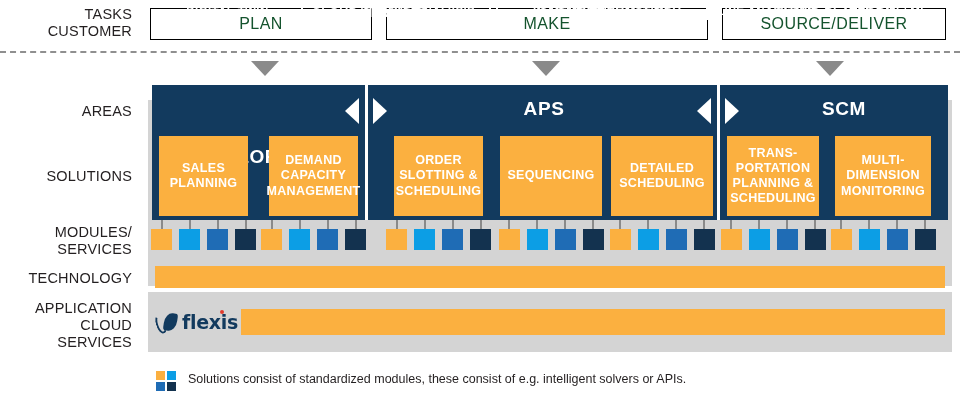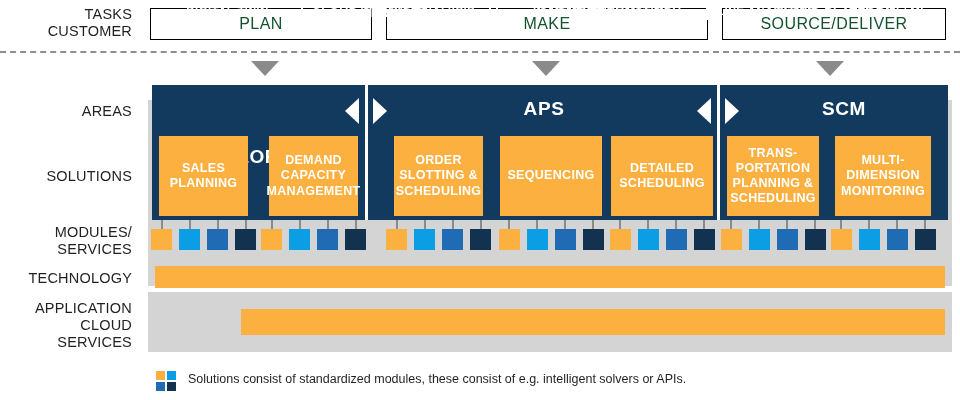--- a/index.html
+++ b/index.html
@@ -369,20 +369,26 @@
       <div class="cloudseg ctr" style="left: 495px; width: 230px;">
         <span>CLOUD TECHNOLOGY</span>
       </div>
       <div class="cloudseg ctr" style="left: 735px; width: 200px;">
         <span>CLOUD PLATFORM</span>
       </div>
       <div class="clouddiv" style="left: 489px;"></div>
       <div class="clouddiv" style="left: 729px;"></div>
     </div>
 
+  <div id="logo">
+    <span class="paren"></span>
+    <span class="leaf"></span>
+    <span class="wordmark">flexis</span>
+    <span class="dot"></span>
+  </div>
 
   <div id="footnote">
     <span id="fn-swatches">
         <i style="left: 0px; top: 0px; background: rgb(251, 176, 64);"></i>
         <i style="left: 11px; top: 0px; background: rgb(12, 158, 229);"></i>
         <i style="left: 0px; top: 11px; background: rgb(31, 108, 181);"></i>
         <i style="left: 11px; top: 11px; background: rgb(19, 50, 79);"></i>
       </span>
     <span id="fn-text">Solutions consist of standardized modules, these consist of e.g. intelligent solvers or APIs.</span>
   </div>

